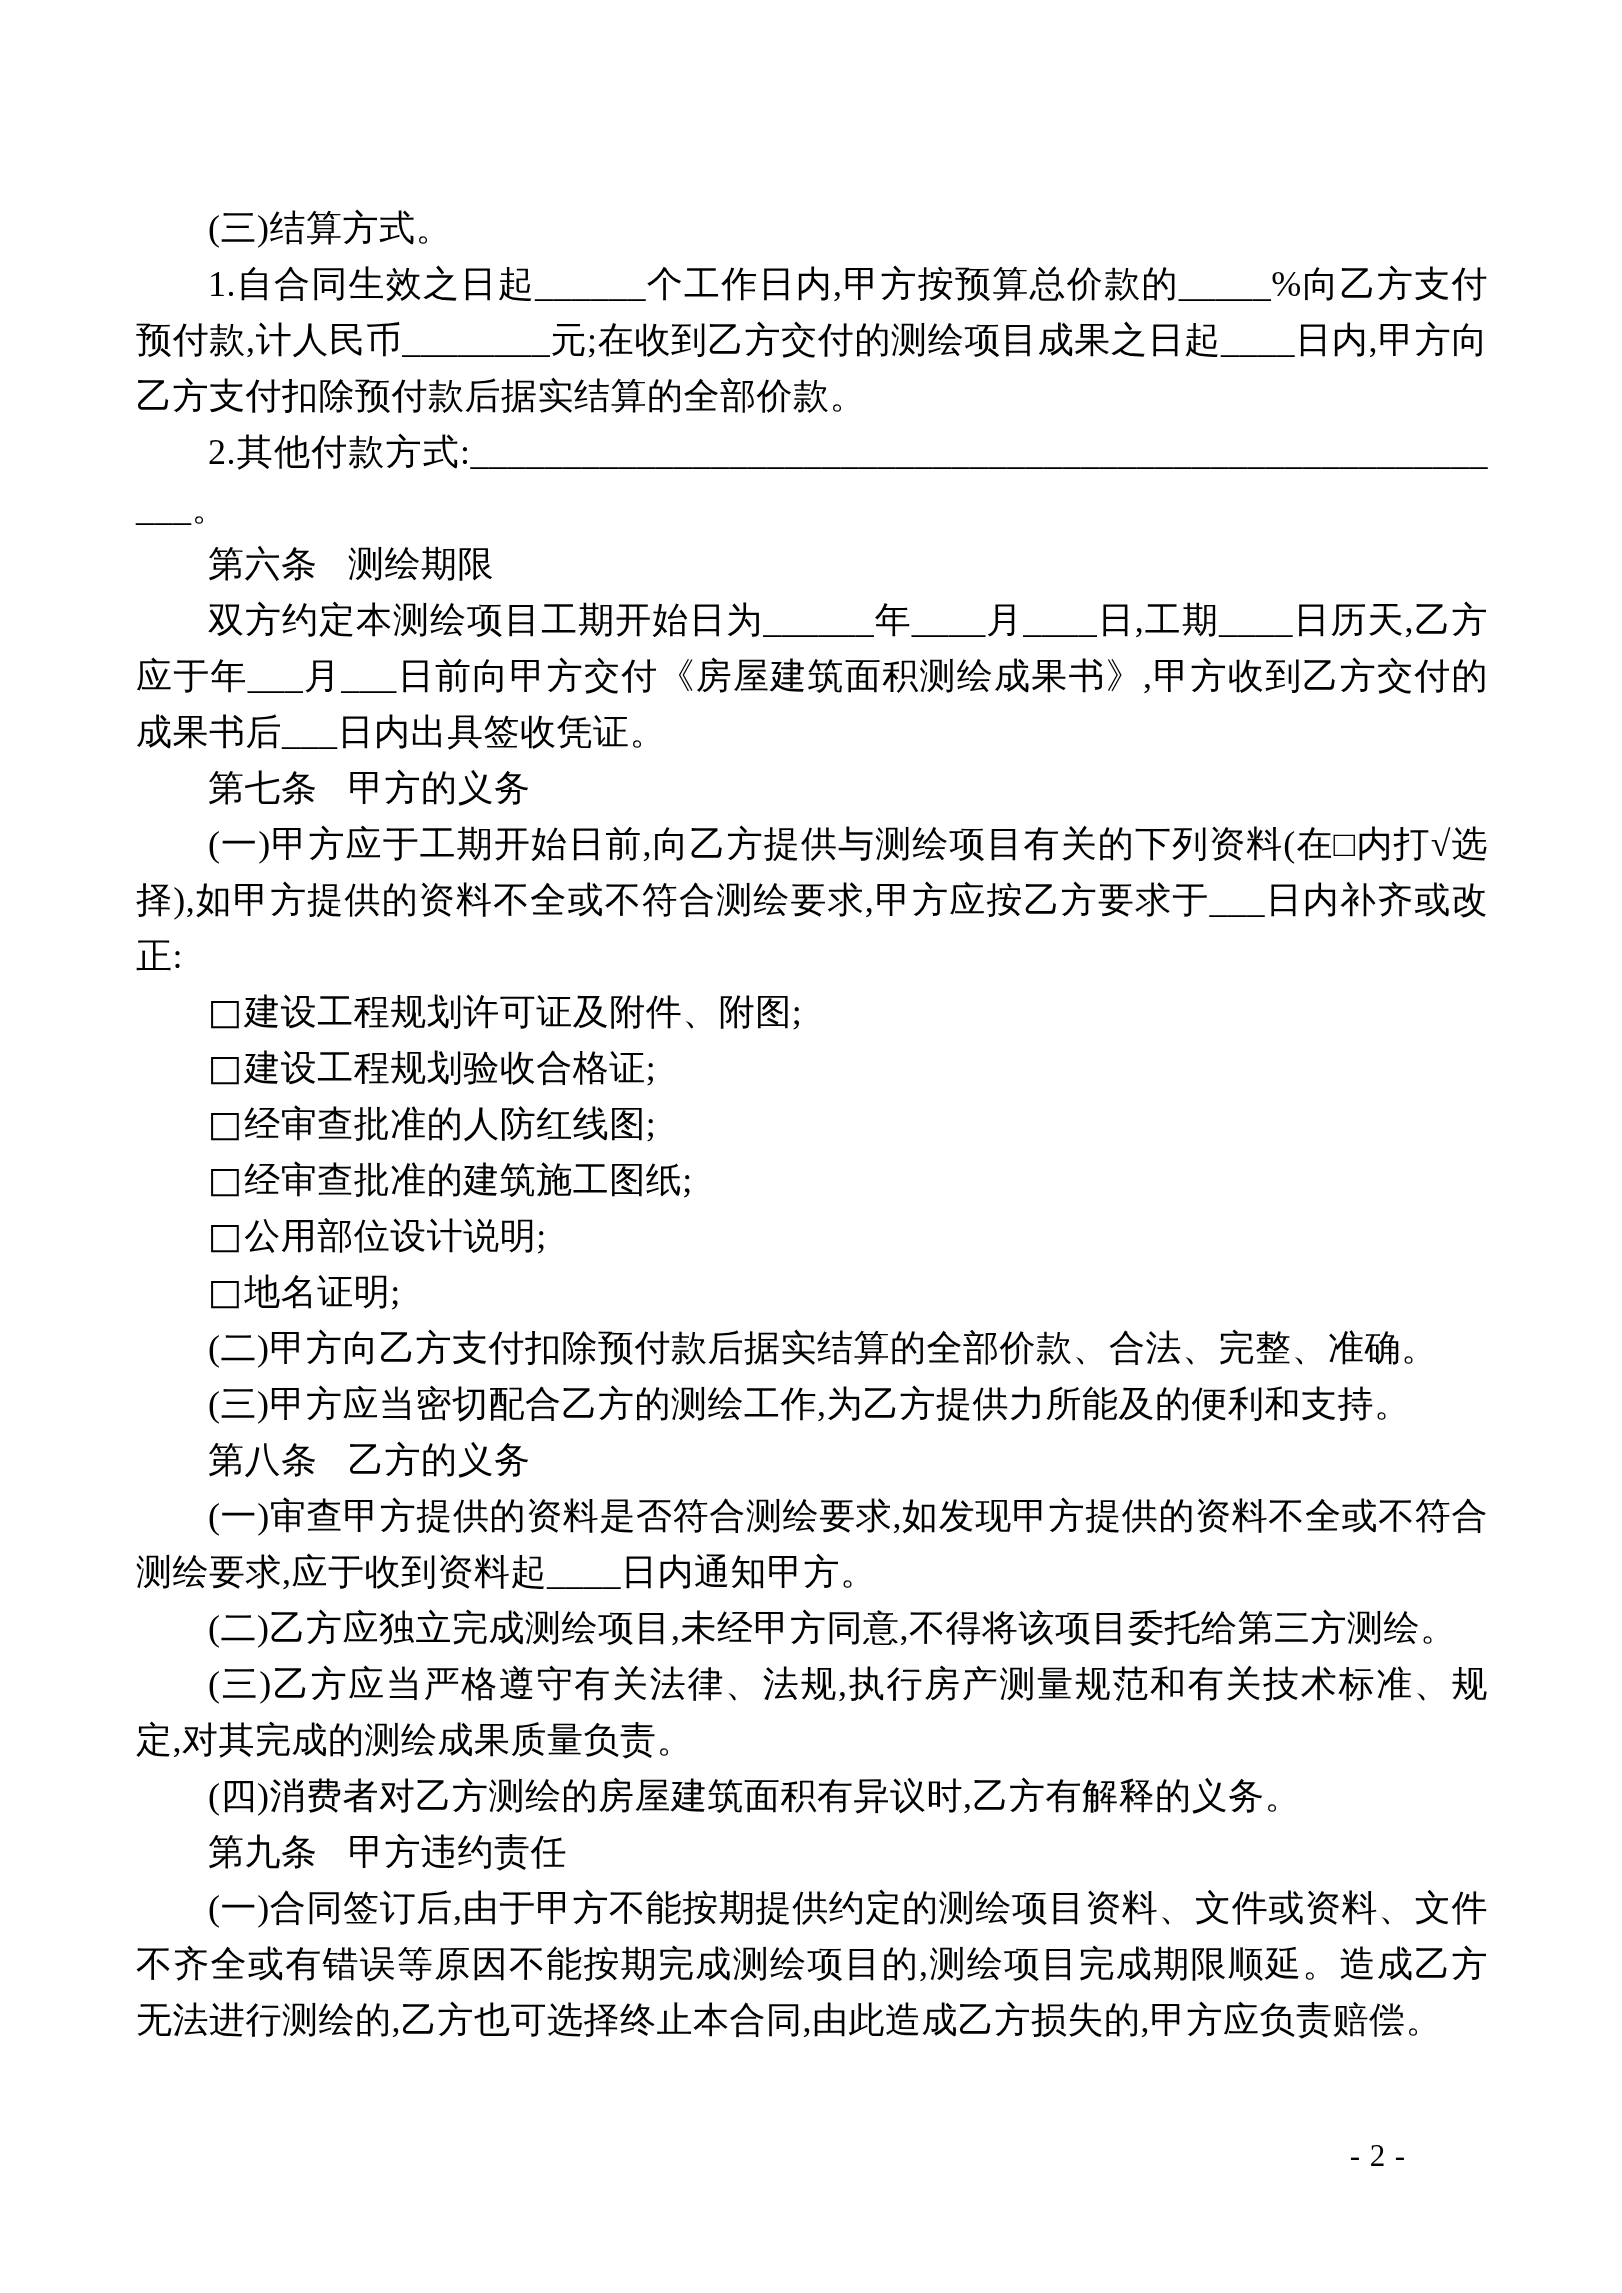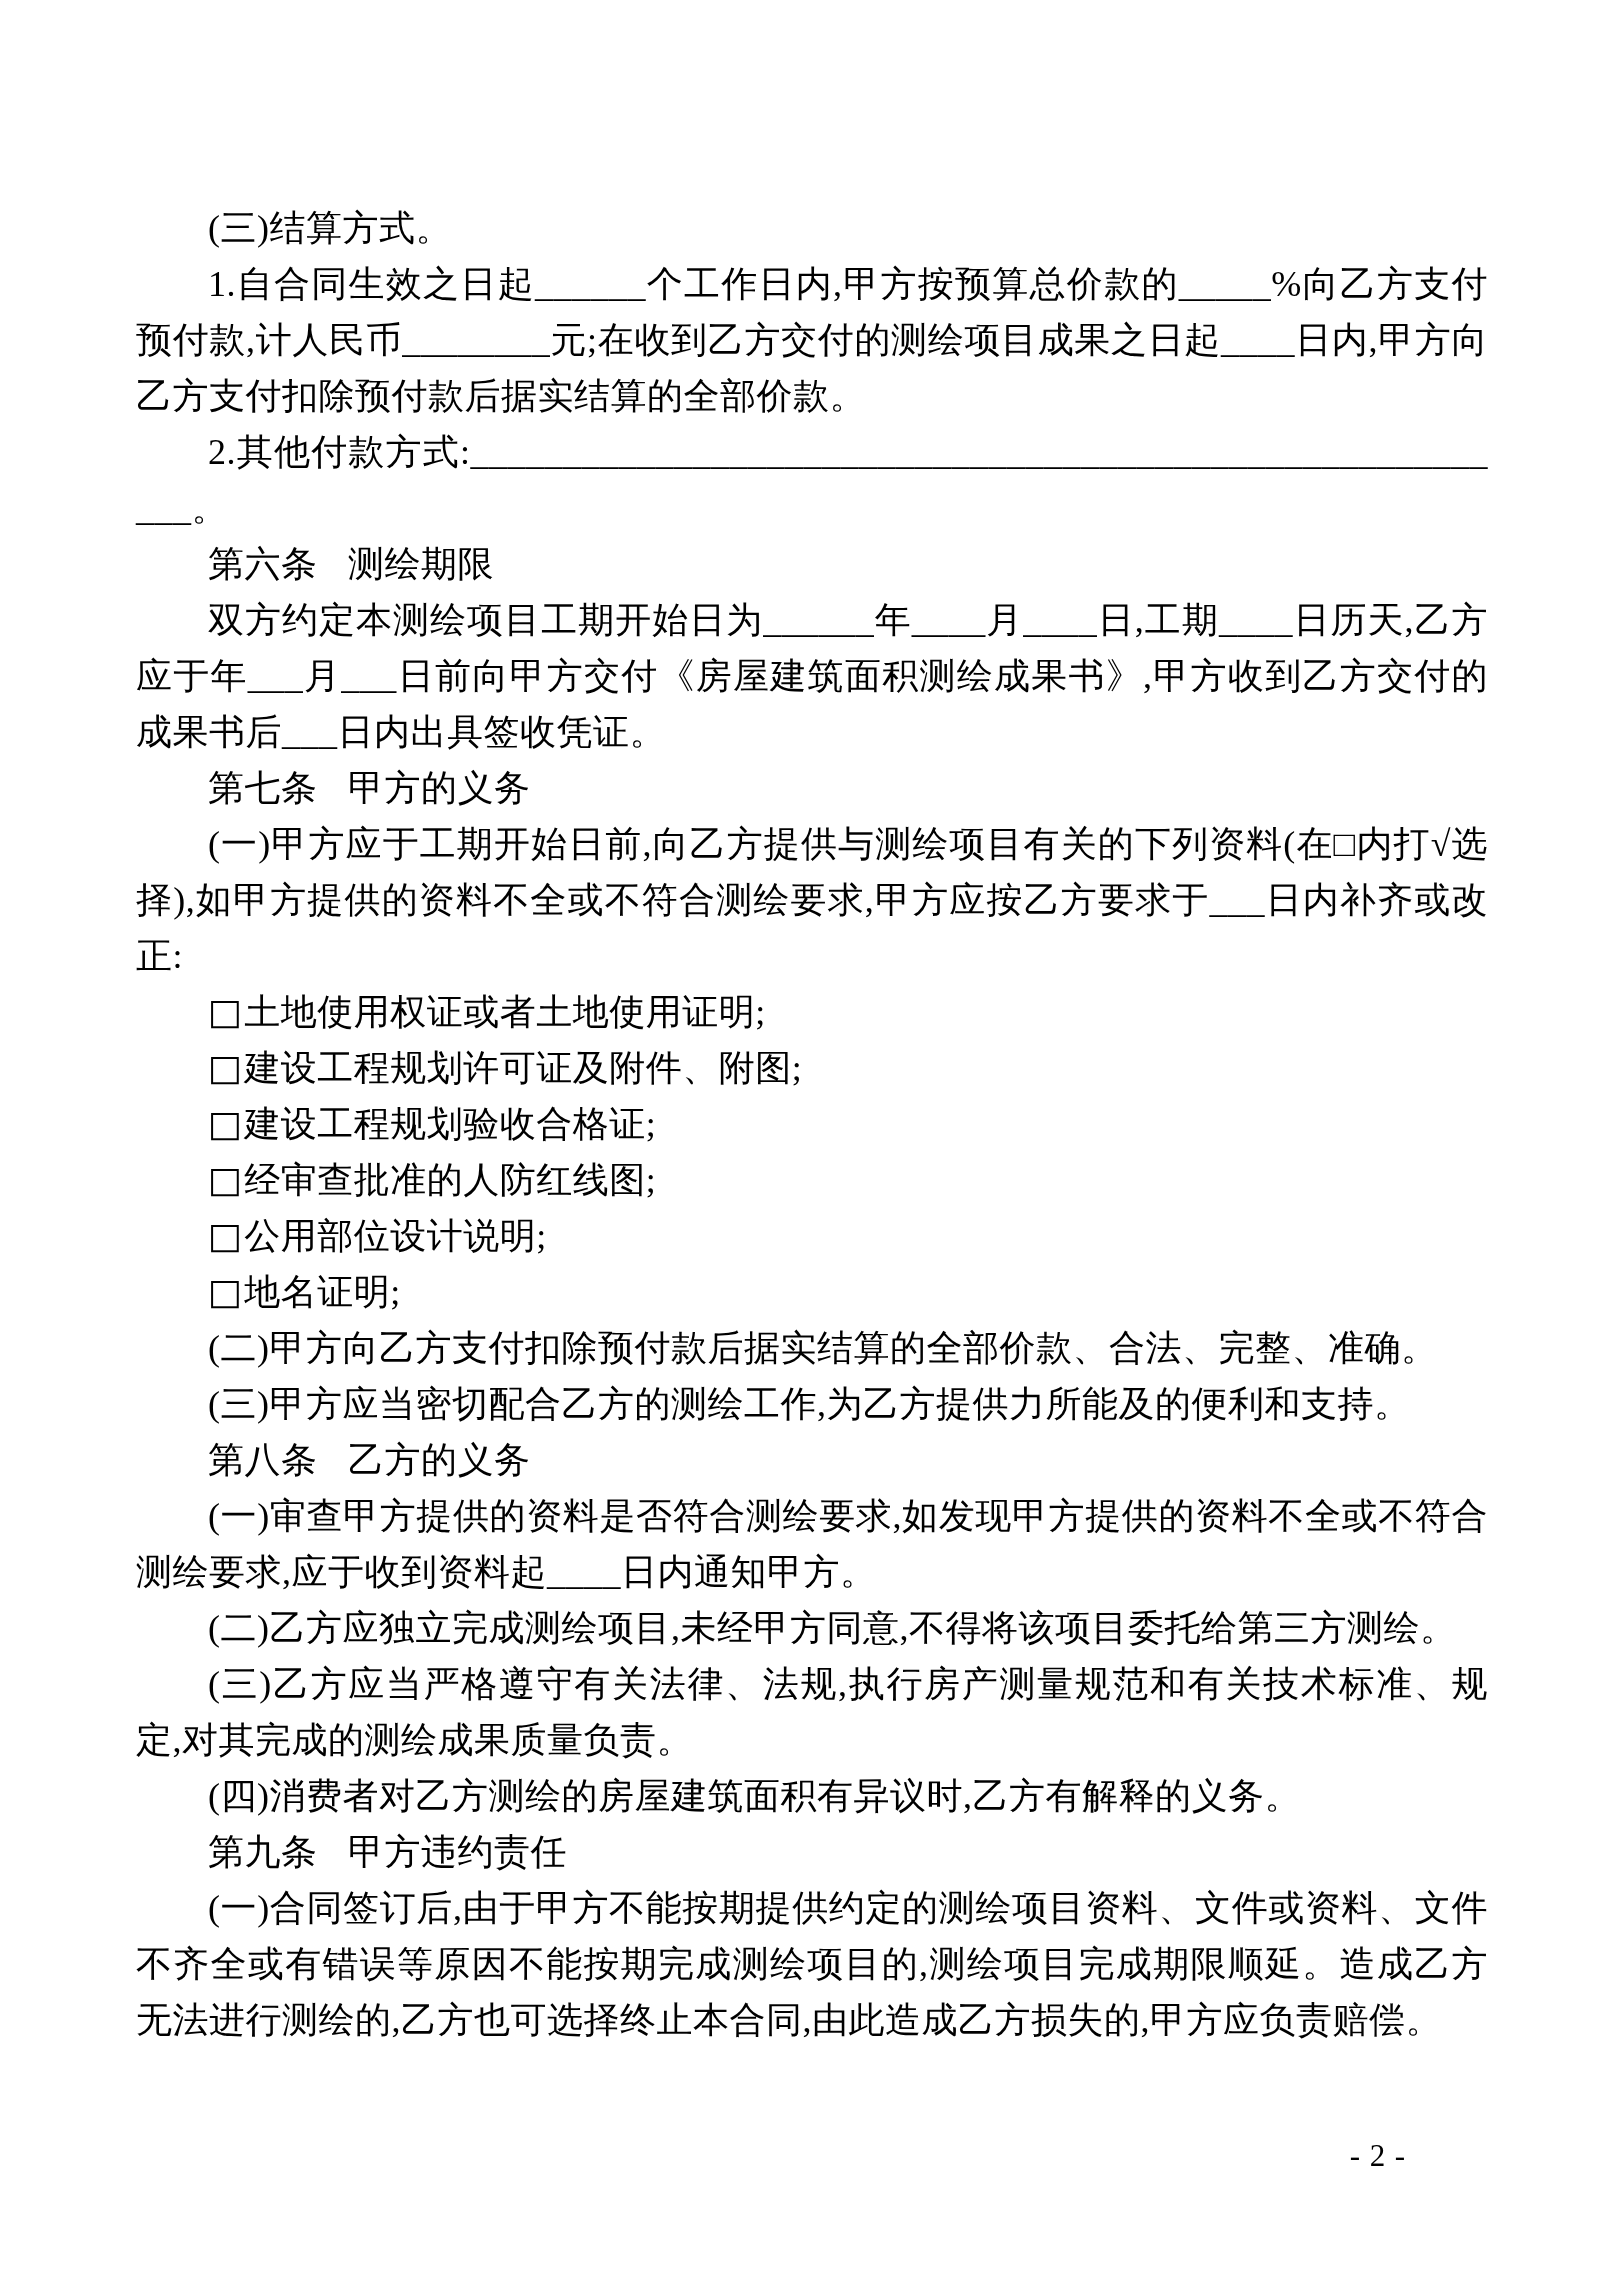--- a/index.html
+++ b/index.html
@@ -60,24 +60,24 @@
 
 <div class="page">
   <div class="content">
       <p class="para body">(三)结算方式。</p>
       <p class="para body">1.自合同生效之日起______个工作日内,甲方按预算总价款的_____%向乙方支付预付款,计人民币________元;在收到乙方交付的测绘项目成果之日起____日内,甲方向乙方支付扣除预付款后据实结算的全部价款。</p>
       <p class="para body">2.其他付款方式:__________________________________________________________。</p>
       <p class="para heading"><span class="art-num">第六条</span><span>测绘期限</span></p>
       <p class="para body">双方约定本测绘项目工期开始日为______年____月____日,工期____日历天,乙方应于年___月___日前向甲方交付《房屋建筑面积测绘成果书》,甲方收到乙方交付的成果书后___日内出具签收凭证。</p>
       <p class="para heading"><span class="art-num">第七条</span><span>甲方的义务</span></p>
       <p class="para body">(一)甲方应于工期开始日前,向乙方提供与测绘项目有关的下列资料(在□内打√选择),如甲方提供的资料不全或不符合测绘要求,甲方应按乙方要求于___日内补齐或改正:</p>
-      <p class="para checkbox-item"><span class="box">□</span><span>土地使用权证或者土地使用证明;</span></p>
       <p class="para checkbox-item"><span class="box">□</span><span>建设工程规划许可证及附件、附图;</span></p>
       <p class="para checkbox-item"><span class="box">□</span><span>建设工程规划验收合格证;</span></p>
       <p class="para checkbox-item"><span class="box">□</span><span>经审查批准的人防红线图;</span></p>
+      <p class="para checkbox-item"><span class="box">□</span><span>经审查批准的建筑施工图纸;</span></p>
       <p class="para checkbox-item"><span class="box">□</span><span>公用部位设计说明;</span></p>
       <p class="para checkbox-item"><span class="box">□</span><span>地名证明;</span></p>
       <p class="para body">(二)甲方向乙方支付扣除预付款后据实结算的全部价款、合法、完整、准确。</p>
       <p class="para body">(三)甲方应当密切配合乙方的测绘工作,为乙方提供力所能及的便利和支持。</p>
       <p class="para heading"><span class="art-num">第八条</span><span>乙方的义务</span></p>
       <p class="para body">(一)审查甲方提供的资料是否符合测绘要求,如发现甲方提供的资料不全或不符合测绘要求,应于收到资料起____日内通知甲方。</p>
       <p class="para body">(二)乙方应独立完成测绘项目,未经甲方同意,不得将该项目委托给第三方测绘。</p>
       <p class="para body">(三)乙方应当严格遵守有关法律、法规,执行房产测量规范和有关技术标准、规定,对其完成的测绘成果质量负责。</p>
       <p class="para body">(四)消费者对乙方测绘的房屋建筑面积有异议时,乙方有解释的义务。</p>
       <p class="para heading"><span class="art-num">第九条</span><span>甲方违约责任</span></p>

